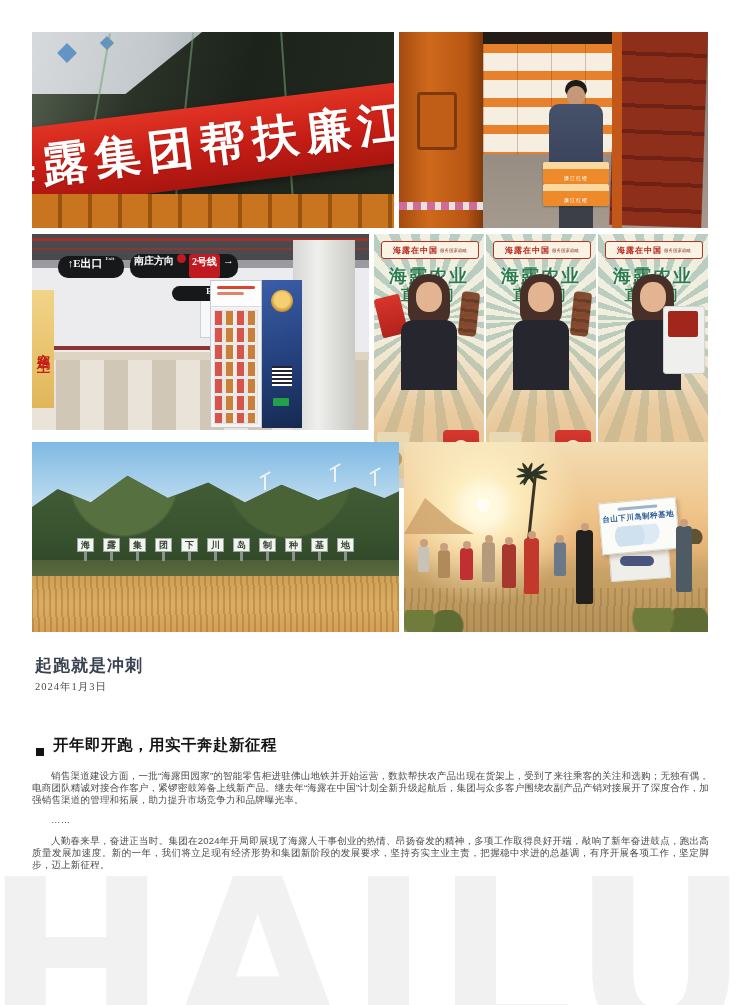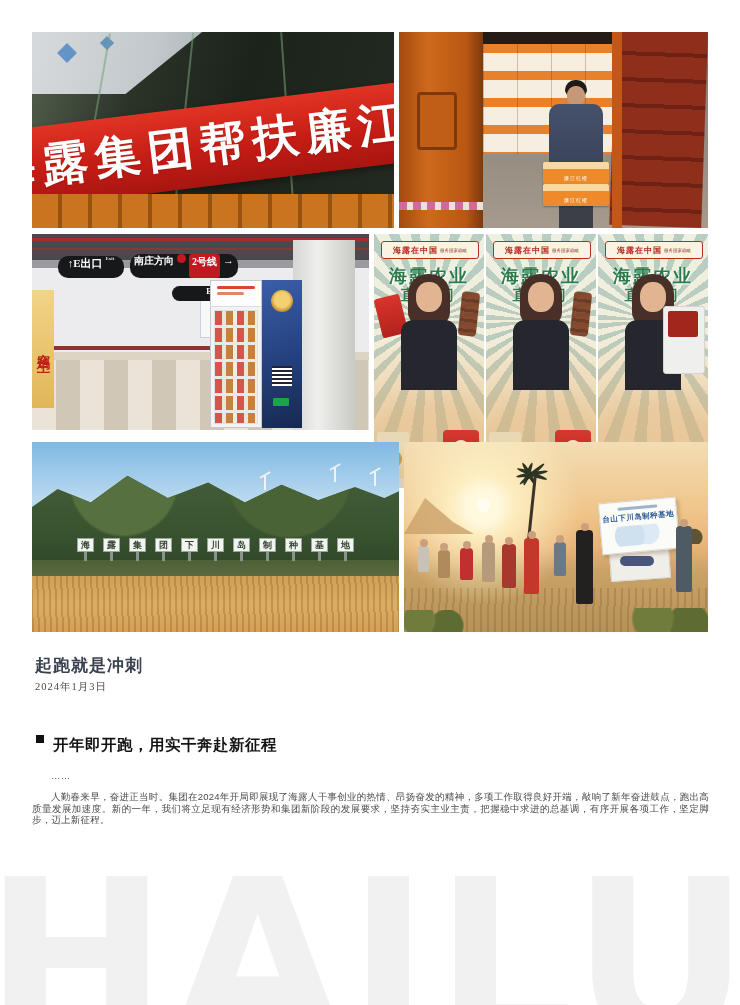--- a/index.html
+++ b/index.html
@@ -189,21 +189,21 @@
   
   .dept{position:absolute;left:35px;top:654px;font-family:"Liberation Serif",serif;
     font-weight:bold;font-size:17px;color:#3a4250;letter-spacing:1px;z-index:2;}
   .date{position:absolute;left:35px;top:680px;font-family:"Liberation Serif",serif;
     font-size:10.5px;color:#4a4a4a;letter-spacing:1px;z-index:2;}
   .issue-badge{position:absolute;right:32px;top:652px;background:#2a3453;color:#fff;
     font-family:"Liberation Serif",serif;font-weight:bold;font-size:16px;letter-spacing:1px;
     padding:7px 15px;border-radius:10px;z-index:2;}
 
   
-  .headline{position:absolute;left:36px;top:735px;display:flex;align-items:flex-start;gap:9px;z-index:2;}
+  .headline{position:absolute;left:36px;top:735px;display:flex;align-items:flex-end;gap:9px;z-index:2;}
   .headline .sq{width:8px;height:8px;background:#111;}
   .headline span{font-size:15.5px;font-weight:900;color:#141414;letter-spacing:.5px;}
   .body-text{position:absolute;left:32px;top:770px;width:677px;z-index:2;}
   .body-text p{margin:0 0 9px;font-size:9.5px;line-height:11.8px;color:#4b4b4b;
     text-align:justify;text-indent:2em;letter-spacing:.2px;}
 </style>
 </head>
 <body>
 
 <div class="page">
@@ -457,17 +457,18 @@
   </div>
 
   <div class="dept">起跑就是冲刺</div>
   <div class="date">2024年1月3日</div>
 
   <div class="headline">
     <div class="sq"></div>
     <span>开年即开跑，用实干奔赴新征程</span>
   </div>
   <div class="body-text">
+    <p>销售渠道建设方面，一批“海露田园家”的智能零售柜进驻佛山地铁并开始运营，数款帮扶农产品出现在货架上，受到了来往乘客的关注和选购；无独有偶，电商团队精诚对接合作客户，紧锣密鼓筹备上线新产品。继去年“海露在中国”计划全新升级起航后，集团与众多客户围绕农副产品产销对接展开了深度合作，加强销售渠道的管理和拓展，助力提升市场竞争力和品牌曝光率。</p>
     <p>……</p>
     <p>人勤春来早，奋进正当时。集团在2024年开局即展现了海露人干事创业的热情、昂扬奋发的精神，多项工作取得良好开端，敲响了新年奋进鼓点，跑出高质量发展加速度。新的一年，我们将立足现有经济形势和集团新阶段的发展要求，坚持夯实主业主责，把握稳中求进的总基调，有序开展各项工作，坚定脚步，迈上新征程。</p>
   </div>
 
 </div>
 
 </body></html>

